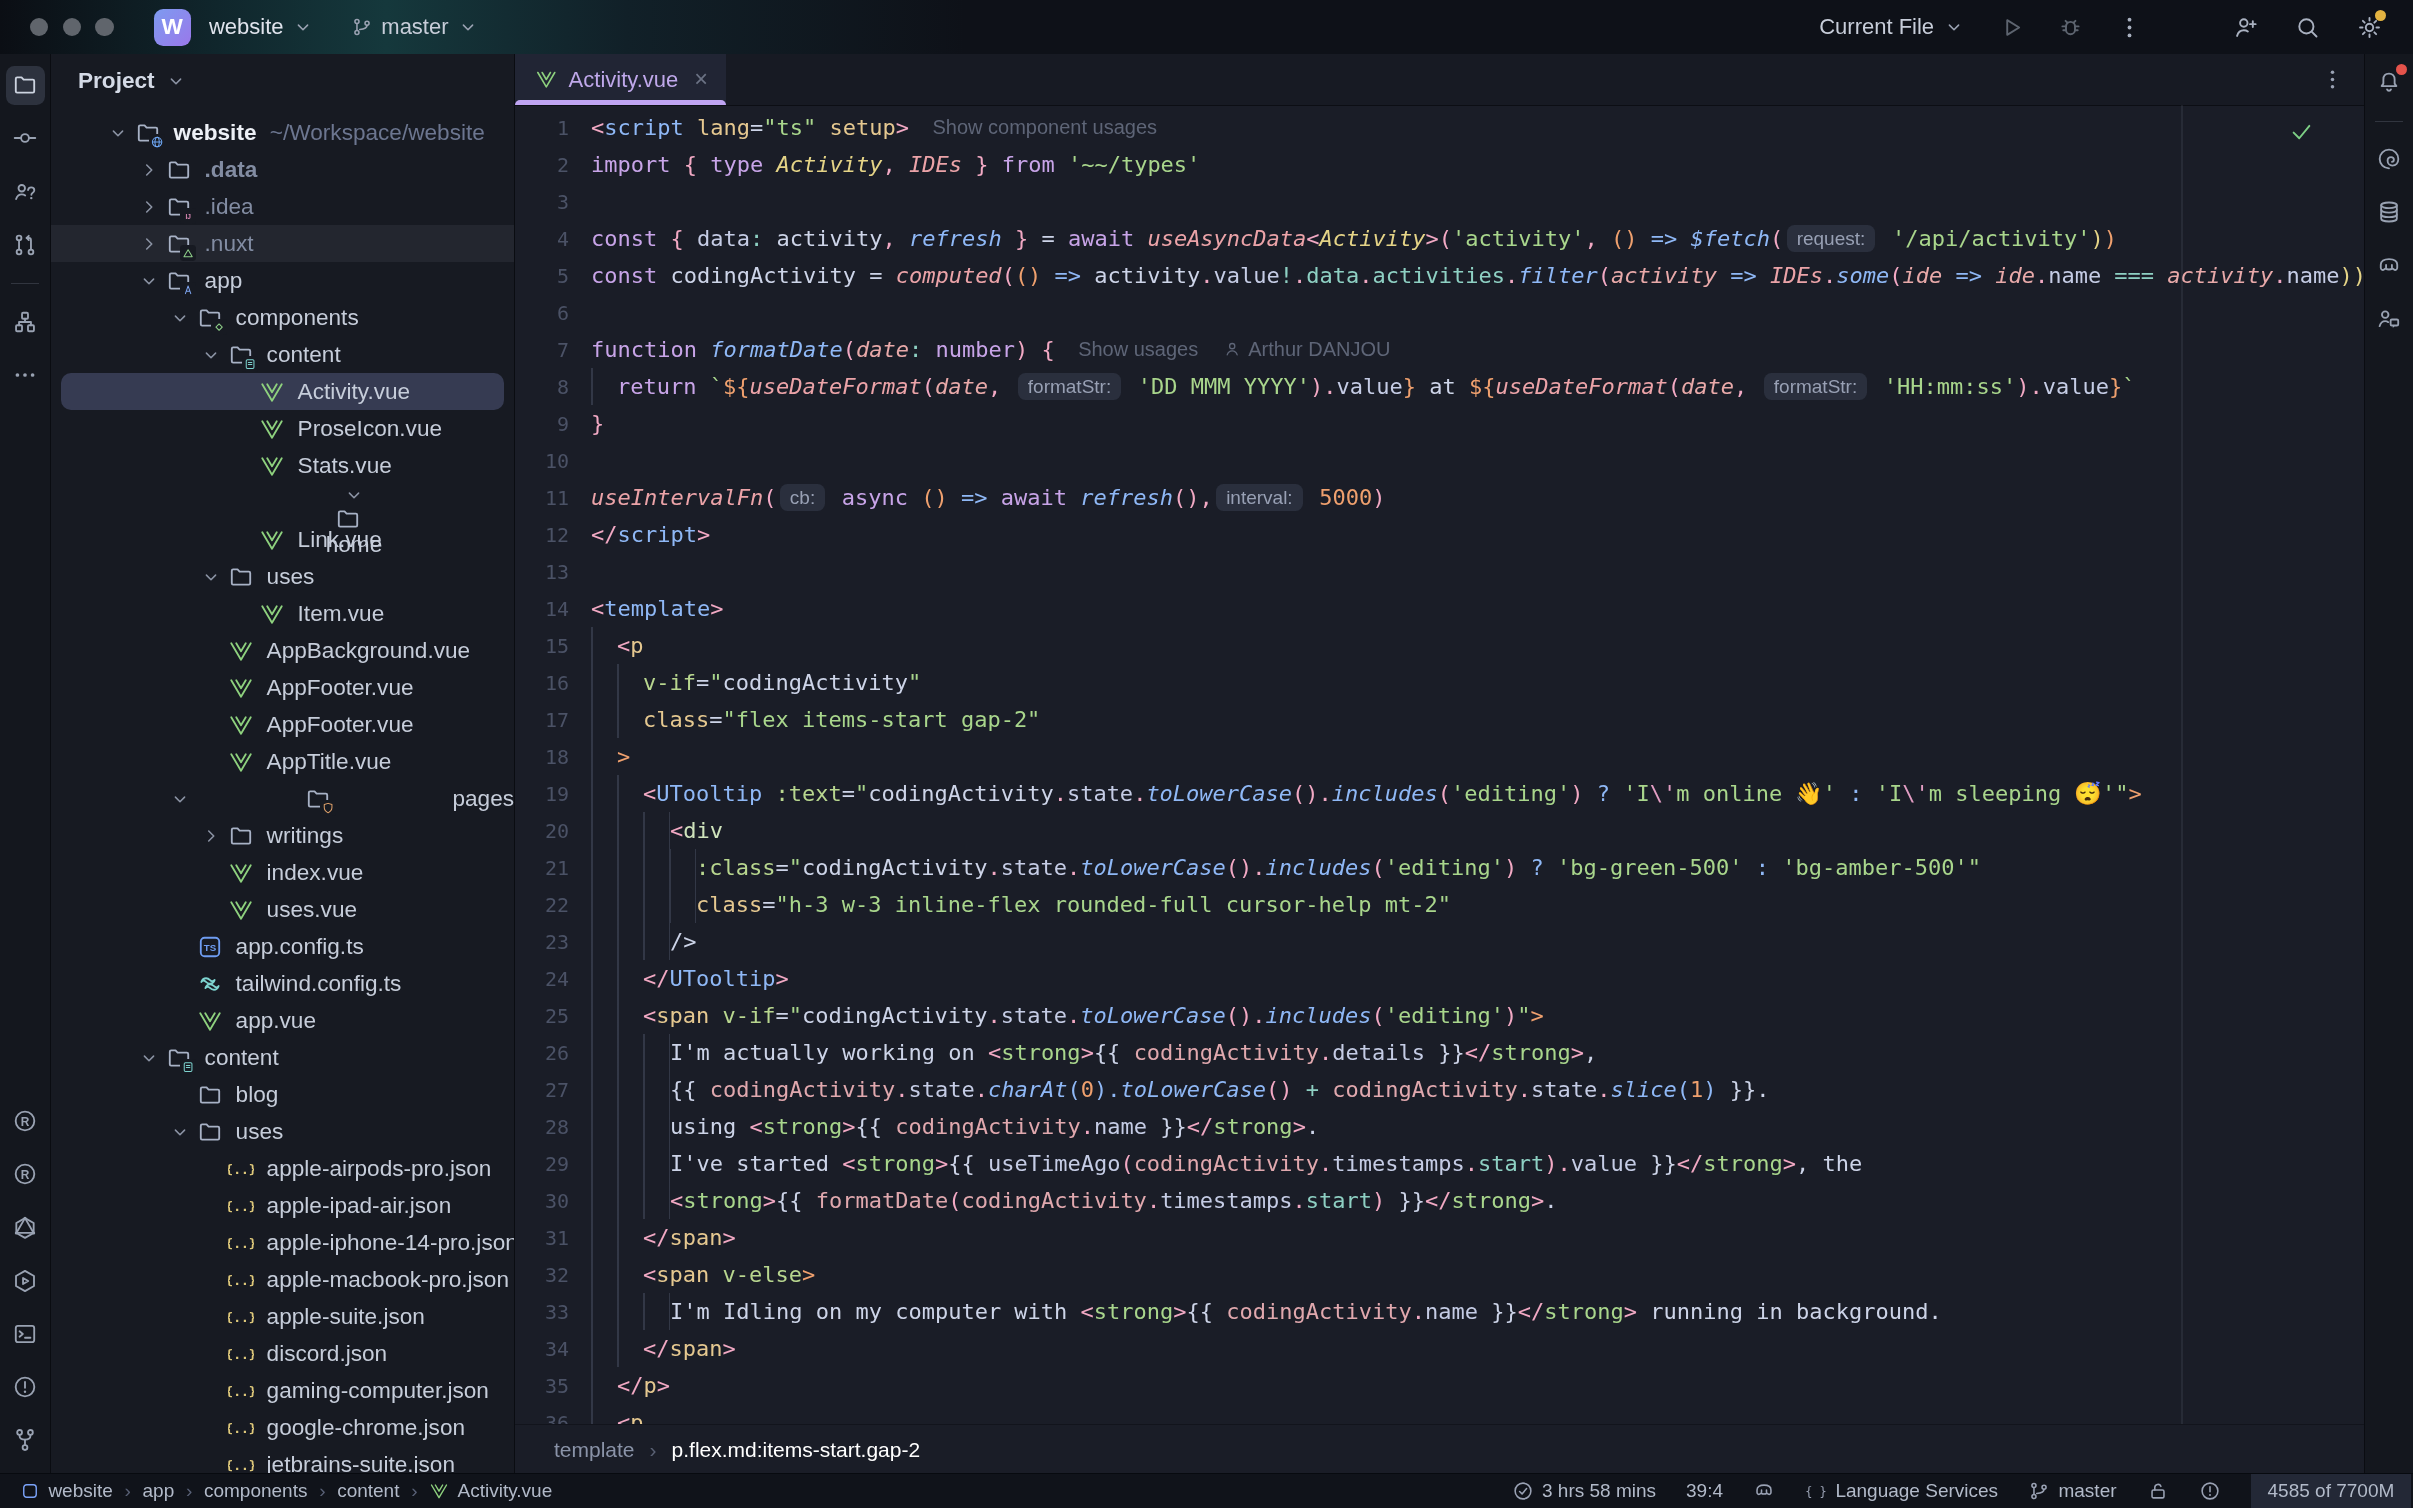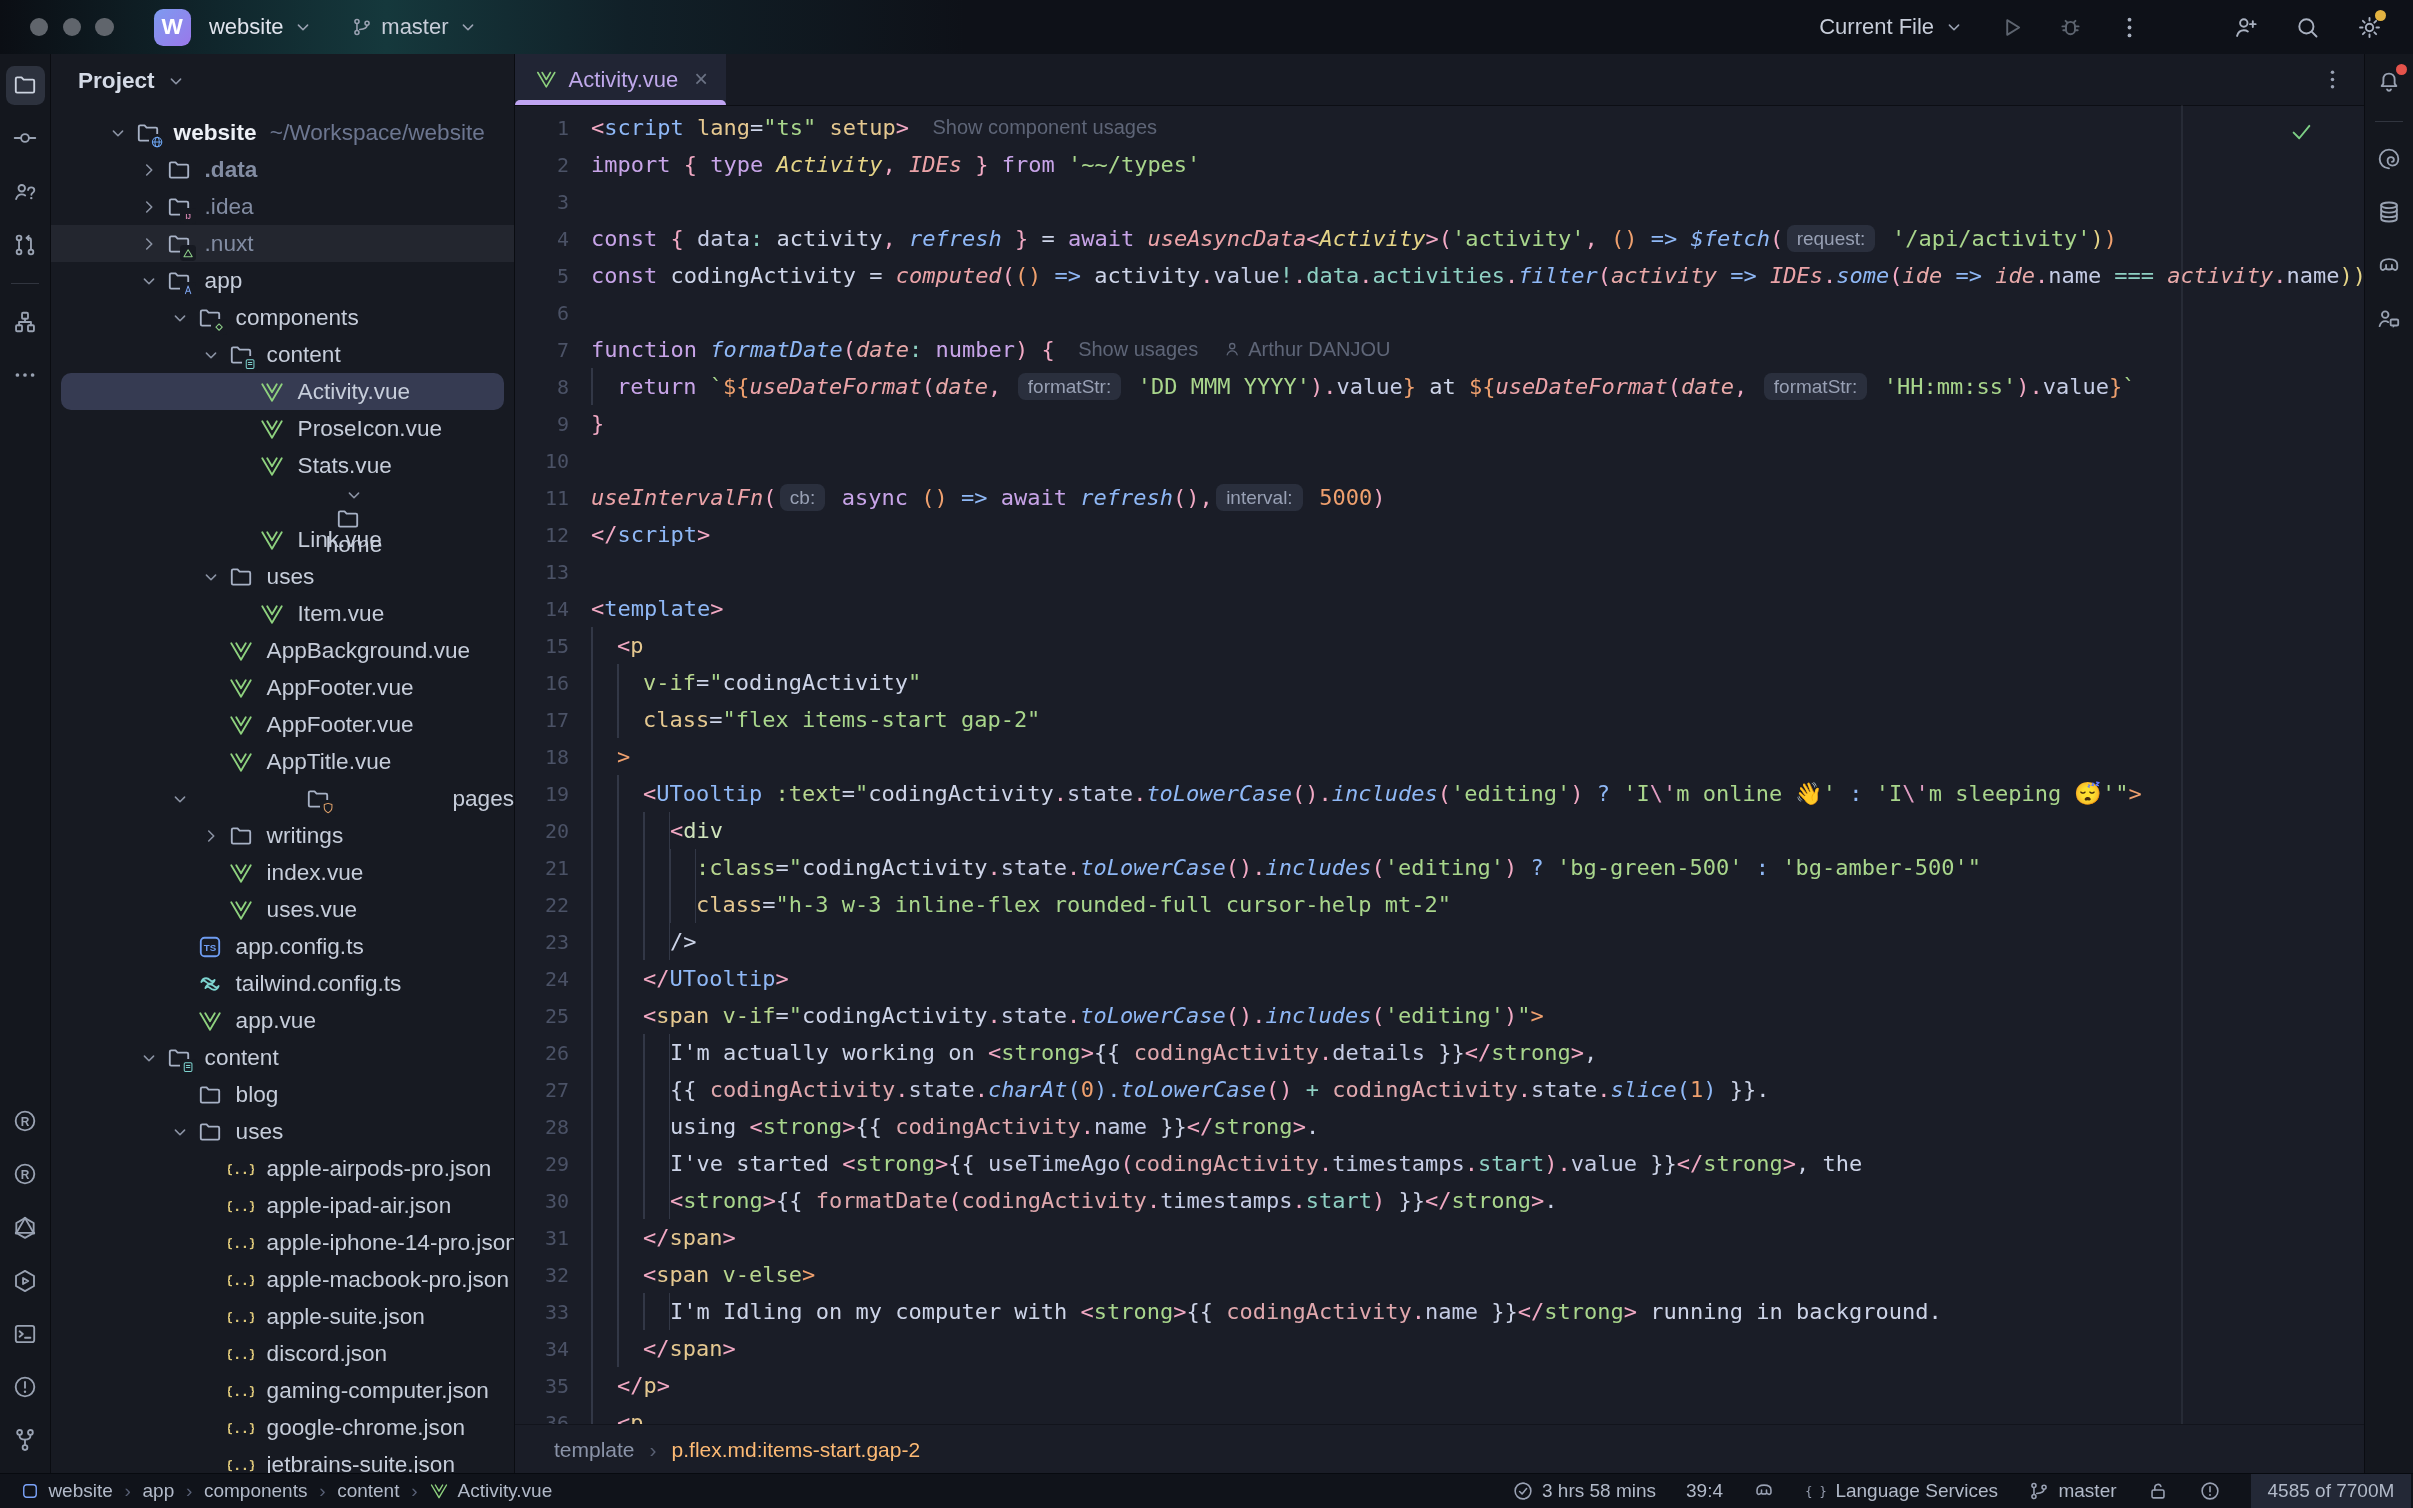--- a/index.html
+++ b/index.html
@@ -79,21 +79,21 @@
   .c-tc{color:#8fb8f6;} .c-th{color:#e5c890;} .c-td{color:#cfe3bc;} .c-tg{color:#a9d68c;}
   .c-at{color:#e5c890;} .c-da{color:#b8d68f;} .c-tx{color:#cdd4e8;}
   .c-es{color:#e39ec4;}
   .c-gh,.c-ga{color:#5e6577;font-family:"Liberation Sans",sans-serif;font-size:20px;margin-left:23.5px;font-style:normal;}
   .c-ga{display:inline-flex;align-items:center;gap:6.7px;margin-left:25px;}
   .c-ga svg{width:18.4px;height:18.4px;}
   .c-ch{background:#2a2f3d;color:#98a0b4;border-radius:7.5px;padding:2.5px 10px;margin:0 3.4px;
         font-family:"Liberation Sans",sans-serif;font-size:19px;font-style:normal;}
   .bcrumbs{position:absolute;left:0;right:0;bottom:0;height:49px;background:#1a1d27;border-top:0.8px solid #12141c;
         display:flex;align-items:center;padding-left:39px;font-size:21px;gap:15px;}
-  .bcrumbs .bc0{color:#8a93a8;} .bcrumbs .bc1{color:#fdba74;} .bcrumbs .sep{color:#5a6174;}
+  .bcrumbs .bc0{color:#8a93a8;} .bcrumbs .bc1{color:#ffffff;} .bcrumbs .sep{color:#5a6174;}
   
   .statusbar{position:absolute;left:0;bottom:0;width:2413px;height:34px;background:#10131a;border-top:0.8px solid #070a0f;
         display:flex;align-items:center;font-size:19px;color:#b2bac9;}
   .sb-left{display:flex;align-items:center;gap:11.7px;margin-left:20px;}
   .sb-left .sep{color:#586076;}
   .sb-item{display:flex;align-items:center;gap:8.4px;}
   .sb-item .icn svg{width:20px;height:20px;color:#9aa2b4;}
   .sb-right{margin-left:auto;display:flex;align-items:center;gap:30px;height:100%;margin-right:1.7px;}
   .sb-chip{background:#232836;height:100%;display:flex;align-items:center;padding:0 17px;}
 </style>

